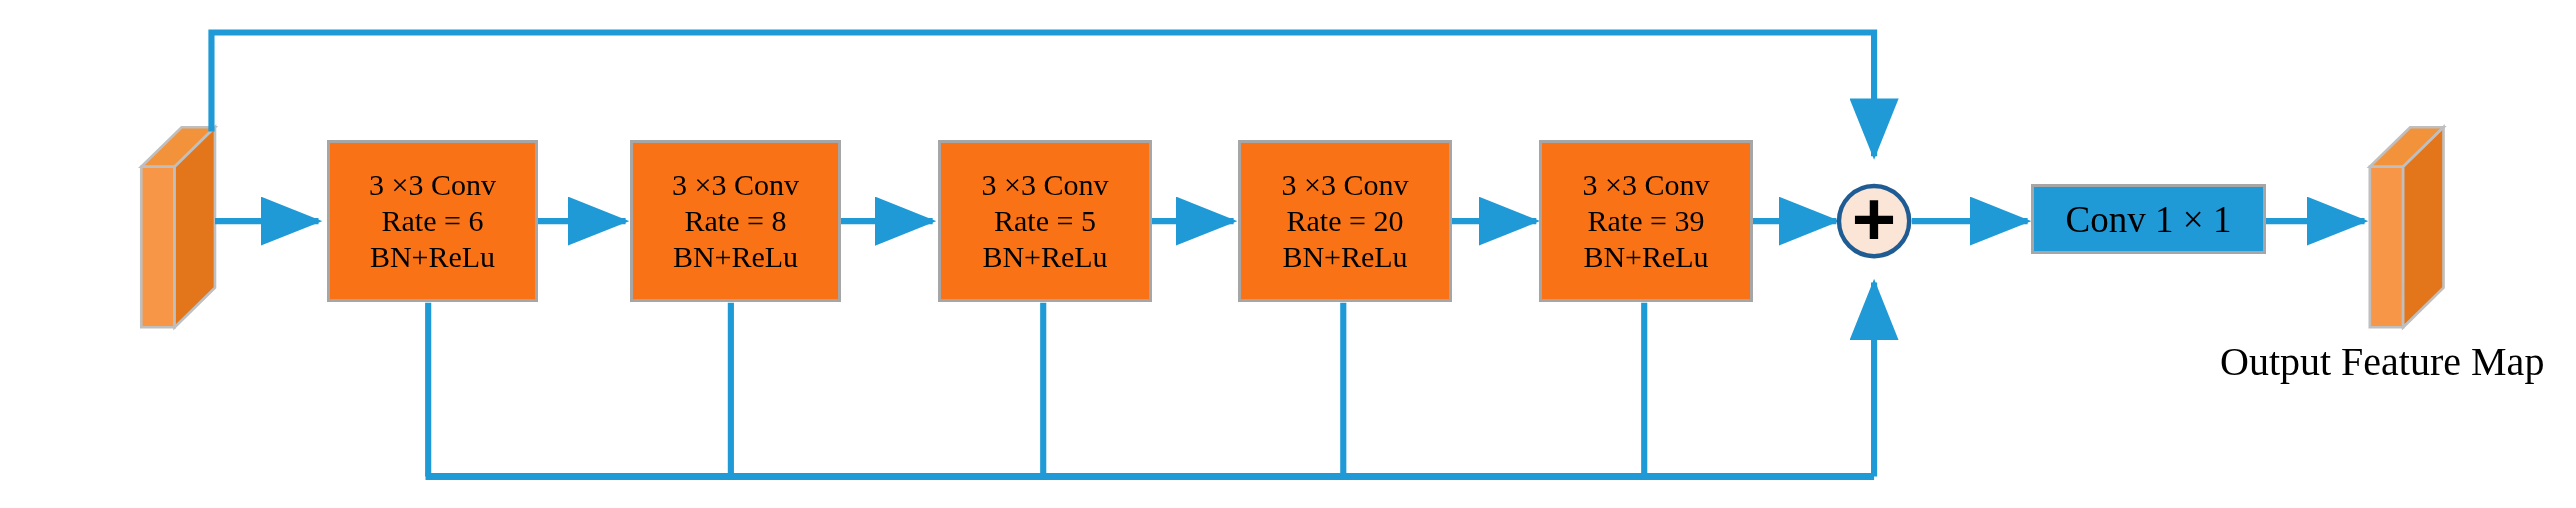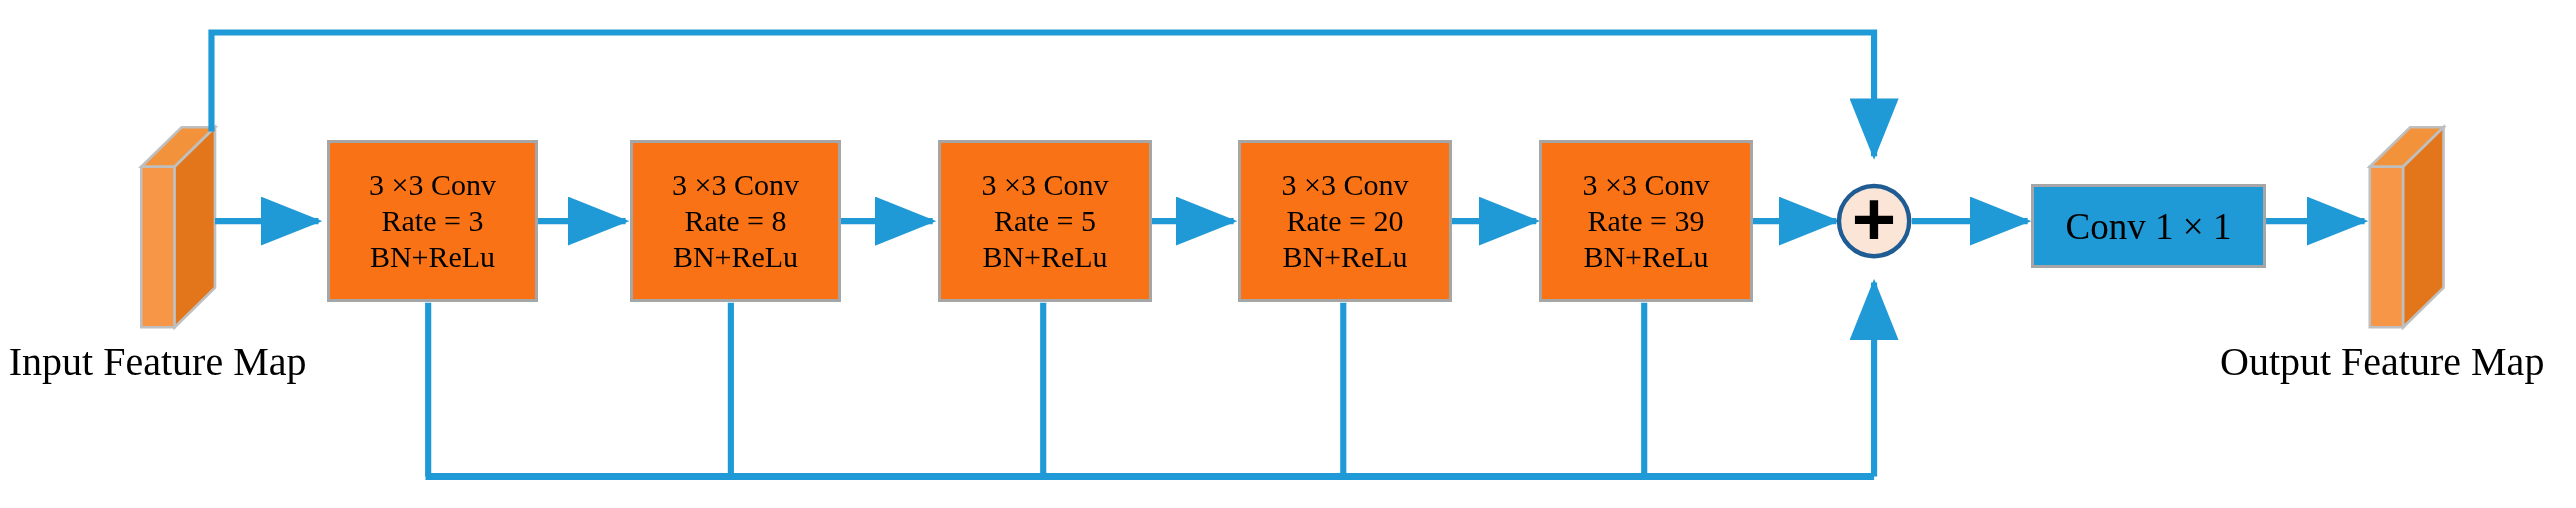--- a/index.html
+++ b/index.html
@@ -128,21 +128,21 @@
 
     <g>
       <circle cx="2135" cy="252" r="40" fill="#fbe5d6" stroke="#1f5c93" stroke-width="5"></circle>
     </g>
   </svg>
 
   <div class="sum-plus" style="left:1874px; top:221px; transform:translate(-50%,-52%);">+</div>
 
   <div class="conv-block" style="left:327px; top:140px; width:211px; height:162px;">
     <span class="ln">3 ×3 Conv</span>
-    <span class="ln">Rate = 3</span>
+    <span class="ln">Rate = 6</span>
     <span class="ln">BN+ReLu</span>
   </div>
 
   <div class="conv-block" style="left:630px; top:140px; width:211px; height:162px;">
     <span class="ln">3 ×3 Conv</span>
     <span class="ln">Rate = 8</span>
     <span class="ln">BN+ReLu</span>
   </div>
 
   <div class="conv-block" style="left:938px; top:140px; width:214px; height:162px;">
@@ -156,20 +156,19 @@
     <span class="ln">Rate = 20</span>
     <span class="ln">BN+ReLu</span>
   </div>
 
   <div class="conv-block" style="left:1539px; top:140px; width:214px; height:162px;">
     <span class="ln">3 ×3 Conv</span>
     <span class="ln">Rate = 39</span>
     <span class="ln">BN+ReLu</span>
   </div>
 
-  <div class="wide-block" style="left:2031px; top:184px; width:235px; height:84px;">Conv  1 × 1</div>
+  <div class="wide-block" style="left:2031px; top:184px; width:235px; height:70px;">Conv  1 × 1</div>
 
-  <div class="fm-label" style="left:8.8px; top:338px;">Input Feature Map</div>
 
   <div class="fm-label" style="left:2220px; top:338px;text-align:center;">Output Feature Map</div>
 
 </div>
 
 
 </body></html>

